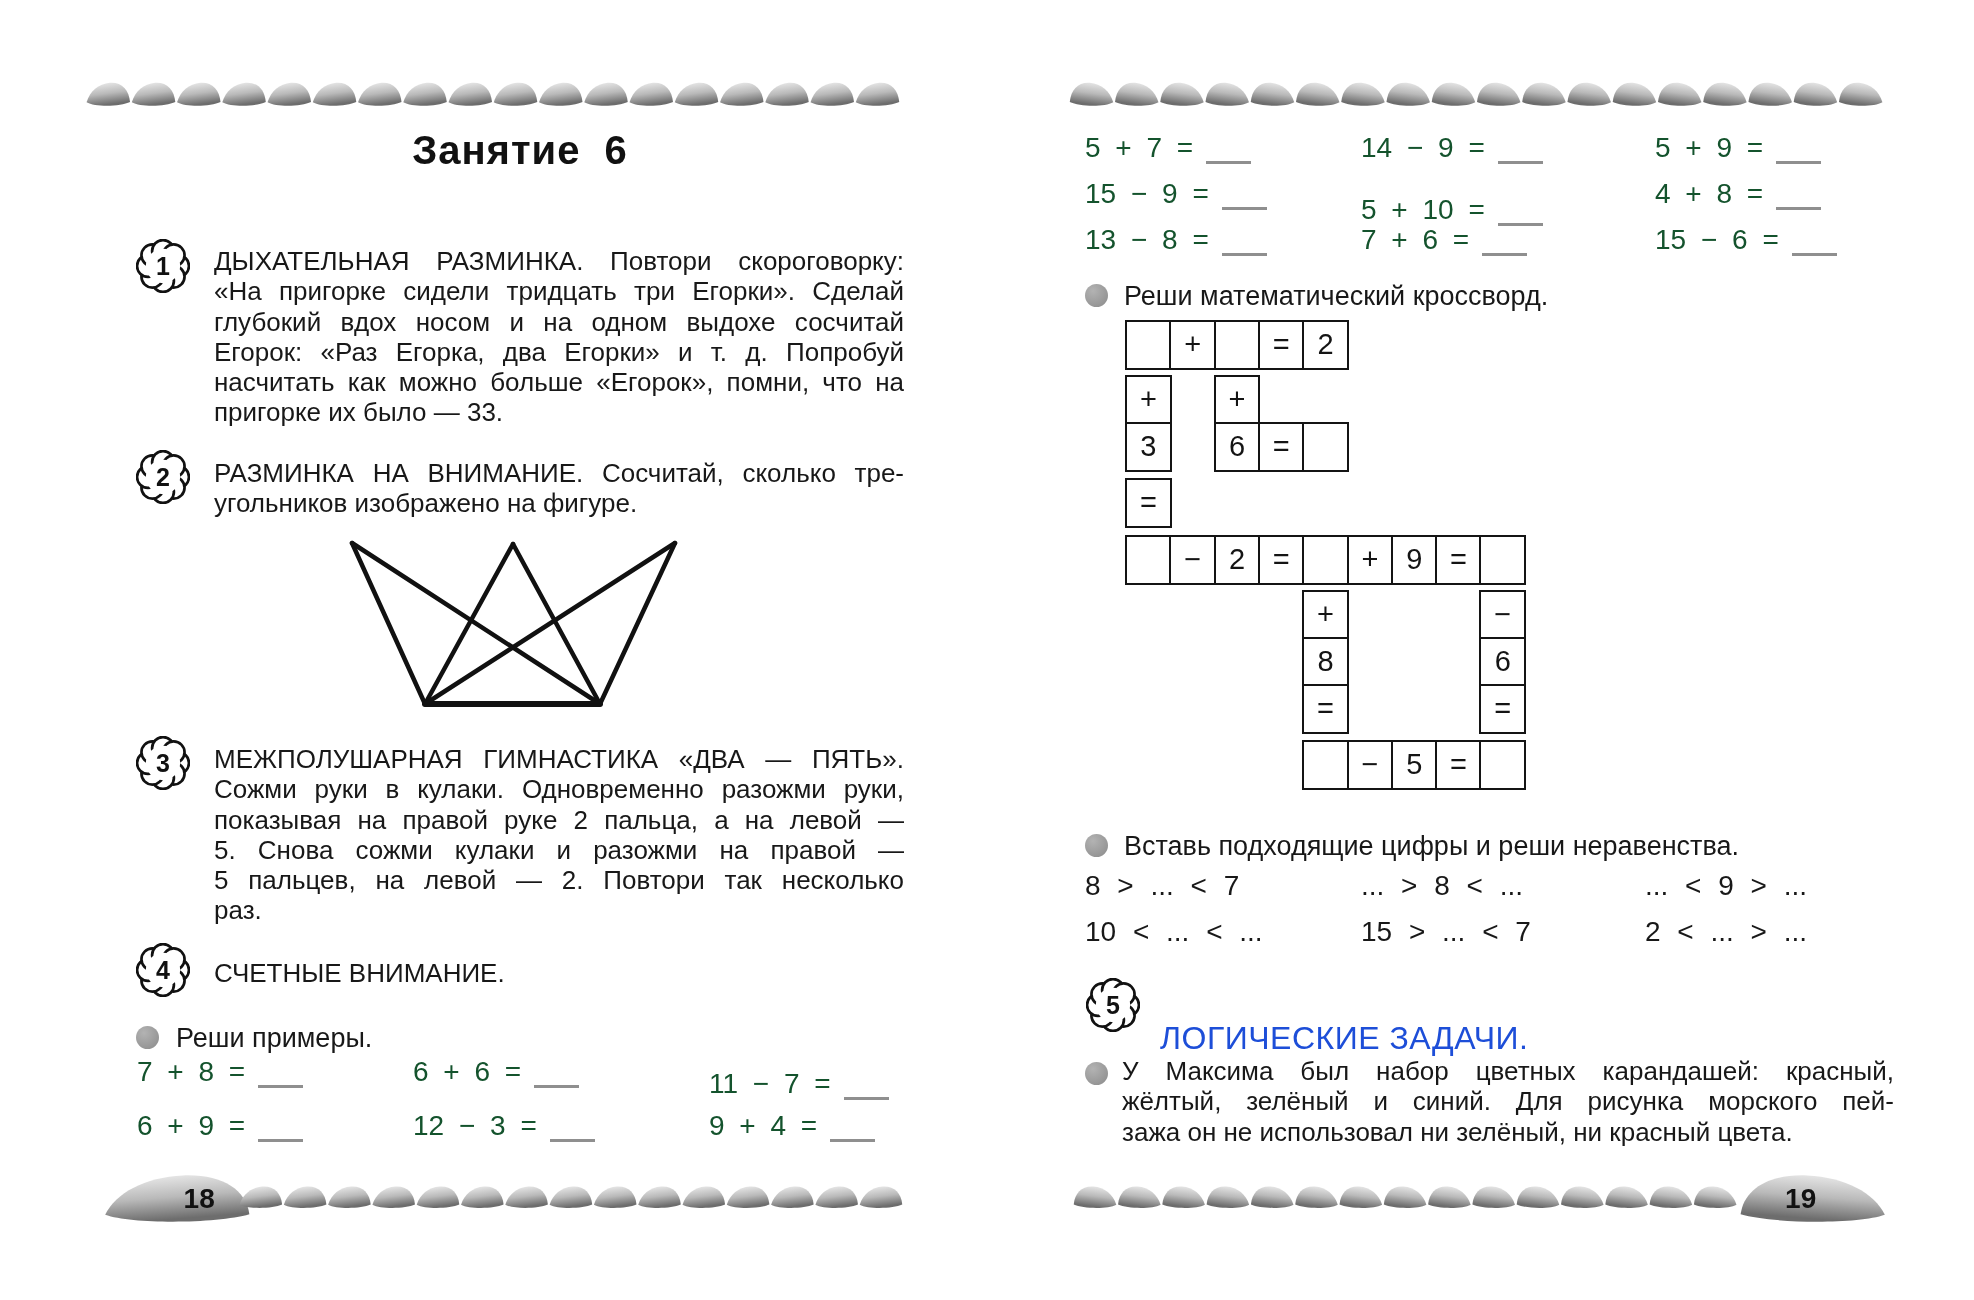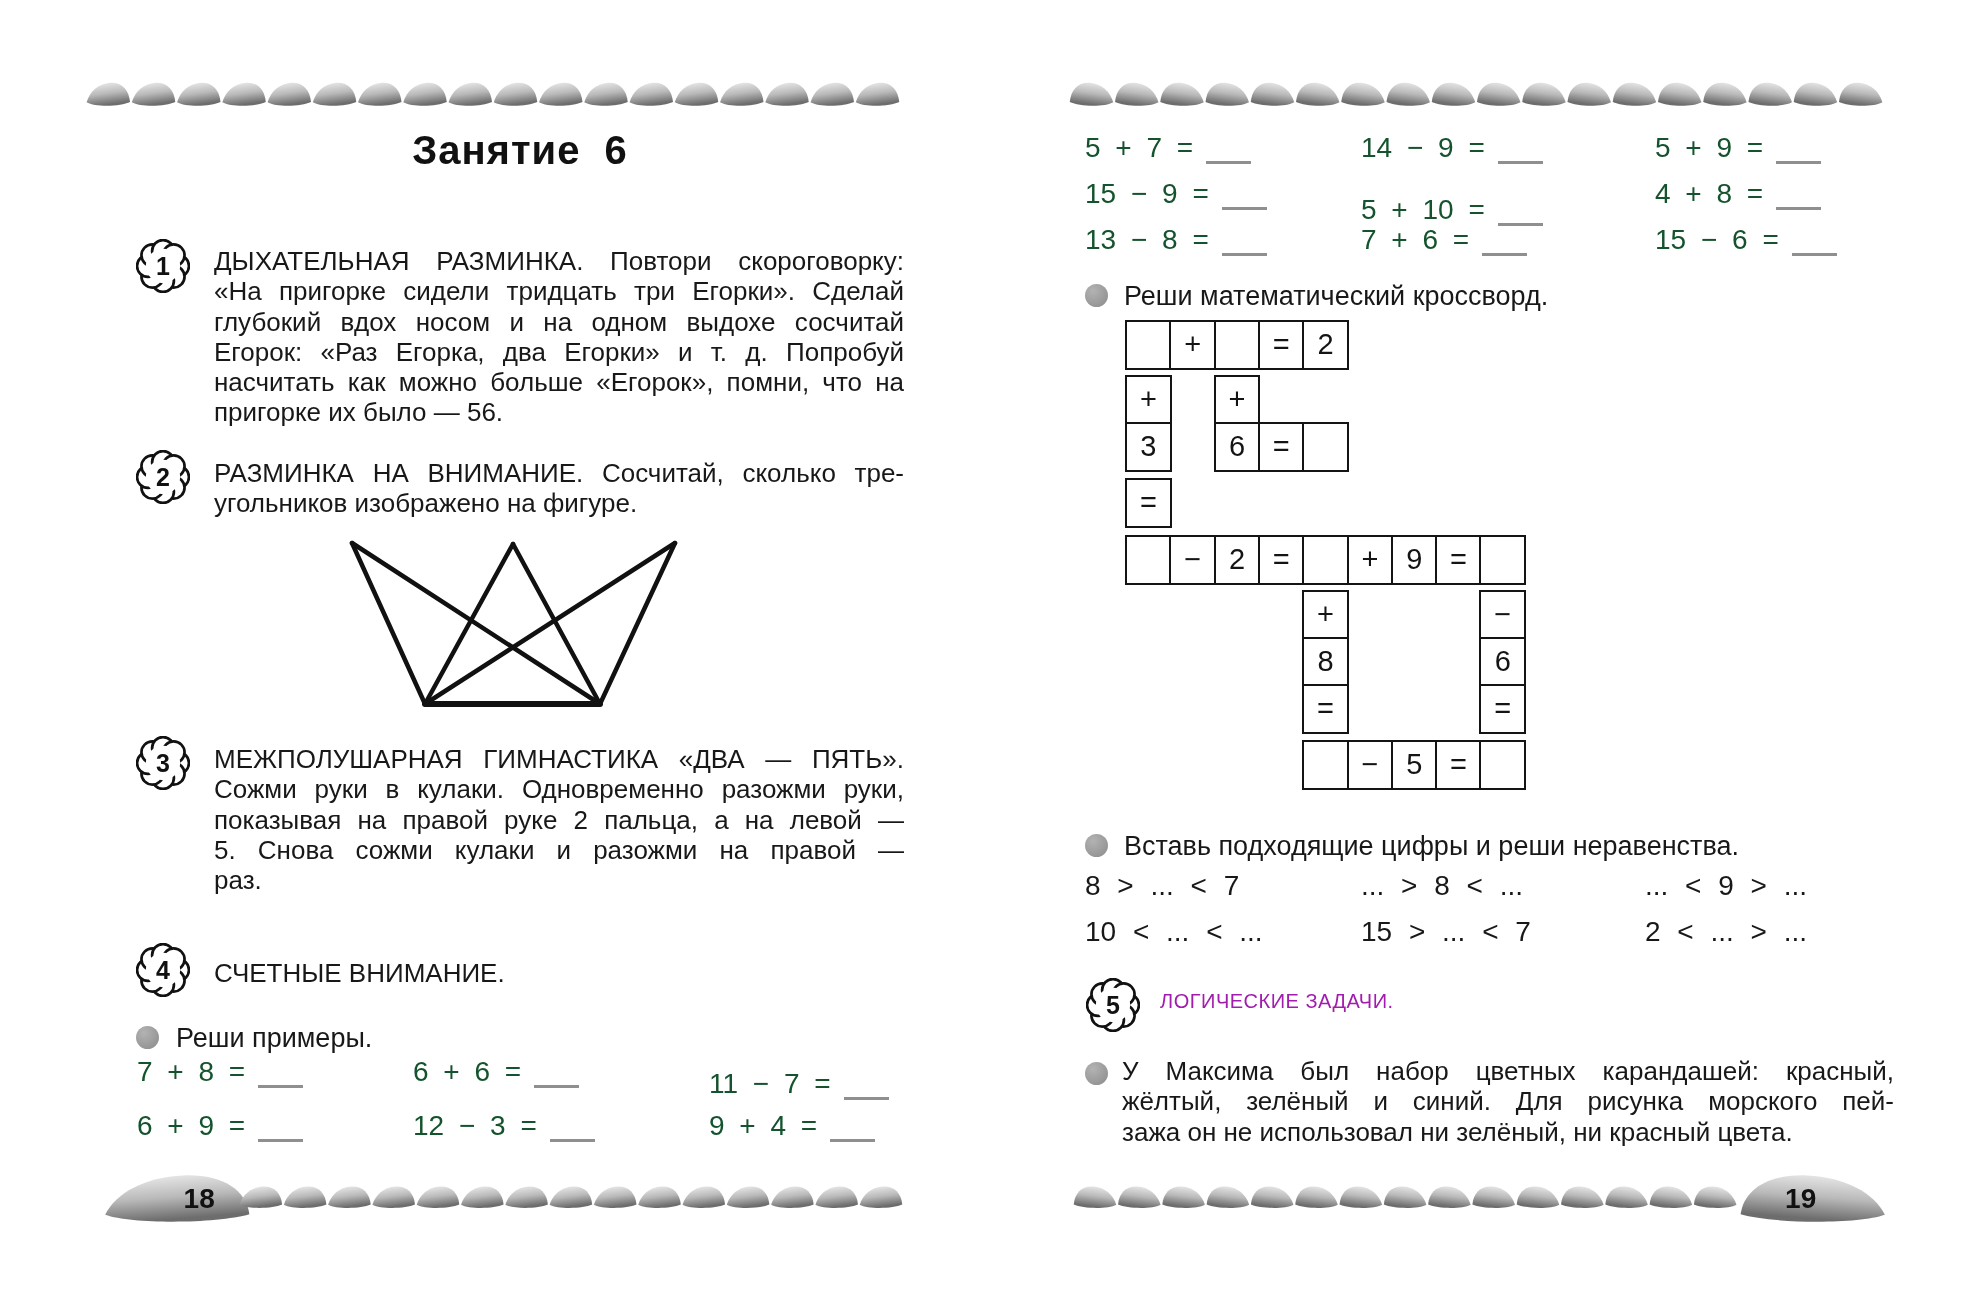--- a/index.html
+++ b/index.html
@@ -44,21 +44,21 @@
   .blank{display:inline-block;width:45px;height:0;border-bottom:3.5px solid #8f8f8f;
          margin-left:13px;transform:translateY(7px);}
 
   
   .crossword{position:absolute;left:1125px;top:320px;width:402px;height:470px;}
   .cw-cell{position:absolute;box-sizing:border-box;width:46.8px;height:49.5px;
            border:2.6px solid #141414;background:#fff;display:flex;align-items:center;
            justify-content:center;font-size:29px;color:#141414;}
 
   .figure-svg{position:absolute;left:340px;top:536px;}
-  .heading{position:absolute;font-size:20px;color:#a21caf;white-space:nowrap;letter-spacing:0.5px;}
+  .heading{position:absolute;font-size:32px;color:#1d4ed8;white-space:nowrap;letter-spacing:0.5px;margin-top:30px;}
 </style>
 </head>
 <body>
 
 <div id="stage">
 
   <svg width="0" height="0" style="position:absolute" aria-hidden="true">
     <defs>
       <linearGradient id="leafGrad" x1="0" y1="0" x2="0.25" y2="1">
         <stop offset="0" stop-color="#f1f1f1"></stop>
@@ -106,21 +106,21 @@
             <circle cx="25.999999999999996" cy="11.5" r="10.5" fill="#fff" stroke="#111" stroke-width="2.6"></circle>
             <circle cx="36.25304832720494" cy="15.746951672795058" r="10.5" fill="#fff" stroke="#111" stroke-width="2.6"></circle>
             <circle cx="26" cy="26" r="16.5" fill="#fff"></circle>
           </svg><span class="num">1</span></div>
       <div class="ex-text" style="left:214px;top:246px;width:690px;">
           <div class="jline">ДЫХАТЕЛЬНАЯ РАЗМИНКА. Повтори скороговорку:</div>
           <div class="jline">«На пригорке сидели тридцать три Егорки». Сделай</div>
           <div class="jline">глубокий вдох носом и на одном выдохе сосчитай</div>
           <div class="jline">Егорок: «Раз Егорка, два Егорки» и т. д. Попробуй</div>
           <div class="jline">насчитать как можно больше «Егорок», помни, что на</div>
-          <div class="jlast">пригорке их было — 56.</div>
+          <div class="jlast">пригорке их было — 33.</div>
         </div>
     </div>
 
     <div>
       <div class="cloud" style="left:136px;top:450px;"><svg width="54" height="54" viewBox="0 0 52 52">
             <circle cx="40.5" cy="26" r="10.5" fill="#fff" stroke="#111" stroke-width="2.6"></circle>
             <circle cx="36.25304832720494" cy="36.25304832720494" r="10.5" fill="#fff" stroke="#111" stroke-width="2.6"></circle>
             <circle cx="26" cy="40.5" r="10.5" fill="#fff" stroke="#111" stroke-width="2.6"></circle>
             <circle cx="15.746951672795062" cy="36.25304832720494" r="10.5" fill="#fff" stroke="#111" stroke-width="2.6"></circle>
             <circle cx="11.5" cy="26" r="10.5" fill="#fff" stroke="#111" stroke-width="2.6"></circle>
@@ -155,20 +155,21 @@
             <circle cx="15.746951672795058" cy="15.746951672795062" r="10.5" fill="#fff" stroke="#111" stroke-width="2.6"></circle>
             <circle cx="25.999999999999996" cy="11.5" r="10.5" fill="#fff" stroke="#111" stroke-width="2.6"></circle>
             <circle cx="36.25304832720494" cy="15.746951672795058" r="10.5" fill="#fff" stroke="#111" stroke-width="2.6"></circle>
             <circle cx="26" cy="26" r="16.5" fill="#fff"></circle>
           </svg><span class="num">3</span></div>
       <div class="ex-text" style="left:214px;top:744px;width:690px;">
           <div class="jline">МЕЖПОЛУШАРНАЯ ГИМНАСТИКА «ДВА — ПЯТЬ».</div>
           <div class="jline">Сожми руки в кулаки. Одновременно разожми руки,</div>
           <div class="jline">показывая на правой руке 2 пальца, а на левой —</div>
           <div class="jline">5. Снова сожми кулаки и разожми на правой —</div>
+          <div class="jline">5 пальцев, на левой — 2. Повтори так несколько</div>
           <div class="jlast">раз.</div>
         </div>
     </div>
 
     <div>
       <div class="cloud" style="left:136px;top:943px;"><svg width="54" height="54" viewBox="0 0 52 52">
             <circle cx="40.5" cy="26" r="10.5" fill="#fff" stroke="#111" stroke-width="2.6"></circle>
             <circle cx="36.25304832720494" cy="36.25304832720494" r="10.5" fill="#fff" stroke="#111" stroke-width="2.6"></circle>
             <circle cx="26" cy="40.5" r="10.5" fill="#fff" stroke="#111" stroke-width="2.6"></circle>
             <circle cx="15.746951672795062" cy="36.25304832720494" r="10.5" fill="#fff" stroke="#111" stroke-width="2.6"></circle>

